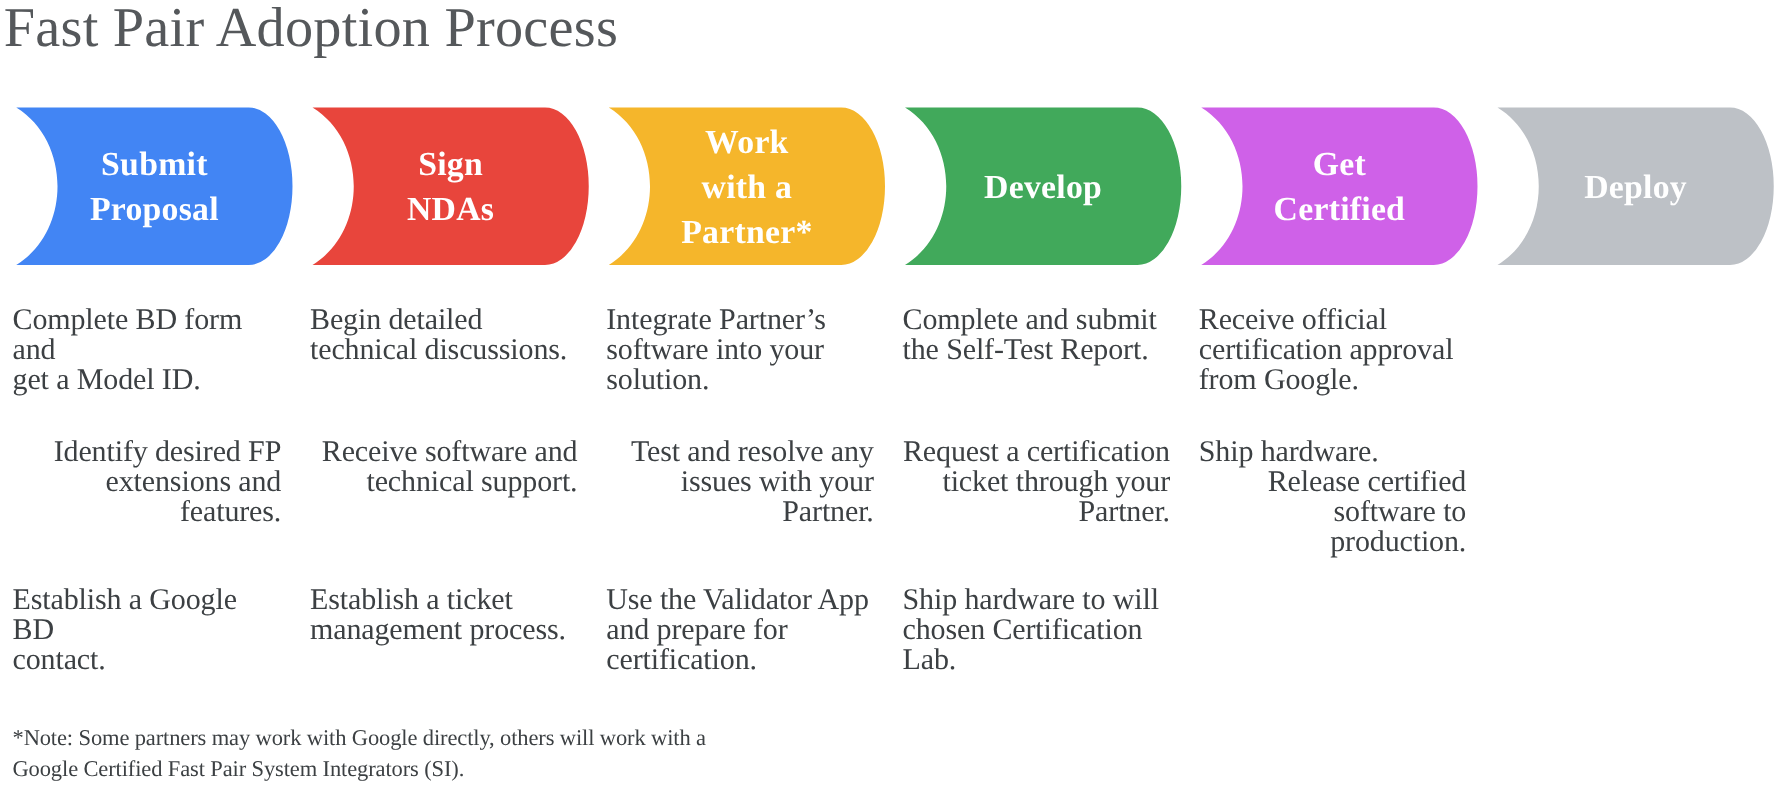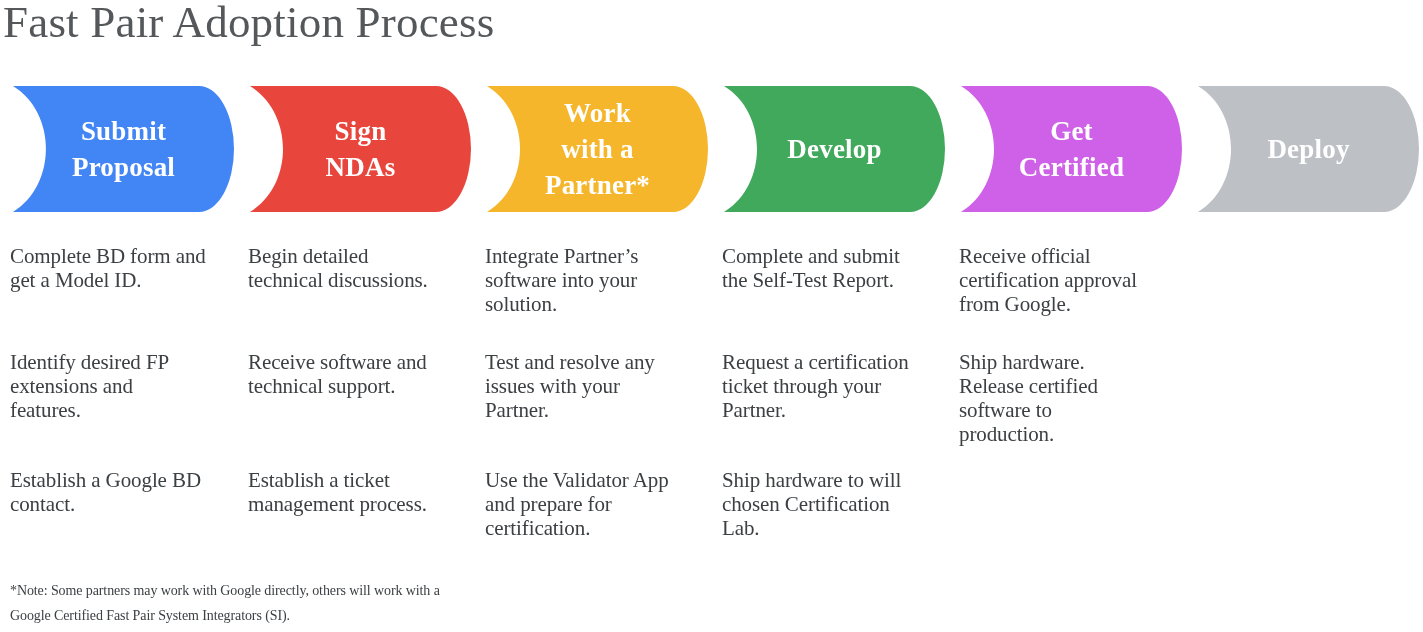--- a/index.html
+++ b/index.html
@@ -67,34 +67,34 @@
   }
   .col {
     width: 237px;
     flex: 0 0 237px;
     box-sizing: border-box;
     padding-left: 11px;
     padding-right: 12px;
   }
   .col.first { padding-left: 10px; }
   .step {
-    font-size: 21px;
+    font-size: 24px;
     line-height: 24px;
     color: #3C4043;
     white-space: pre-line;
     letter-spacing: -0.1px;
   }
   .step.s1 { height: 106px; }
-  .step.s2 { height: 118px; }
+  .step.s2 { height: 118px; text-align: right; }
   .footnote {
     position: absolute;
     left: 10px;
     top: 578px;
     width: 780px;
-    font-size: 14px;
+    font-size: 18px;
     line-height: 25px;
     color: #3C4043;
     white-space: pre-line;
     letter-spacing: -0.1px;
   }
 </style>
 </head>
 <body>
 
 <div class="page">

